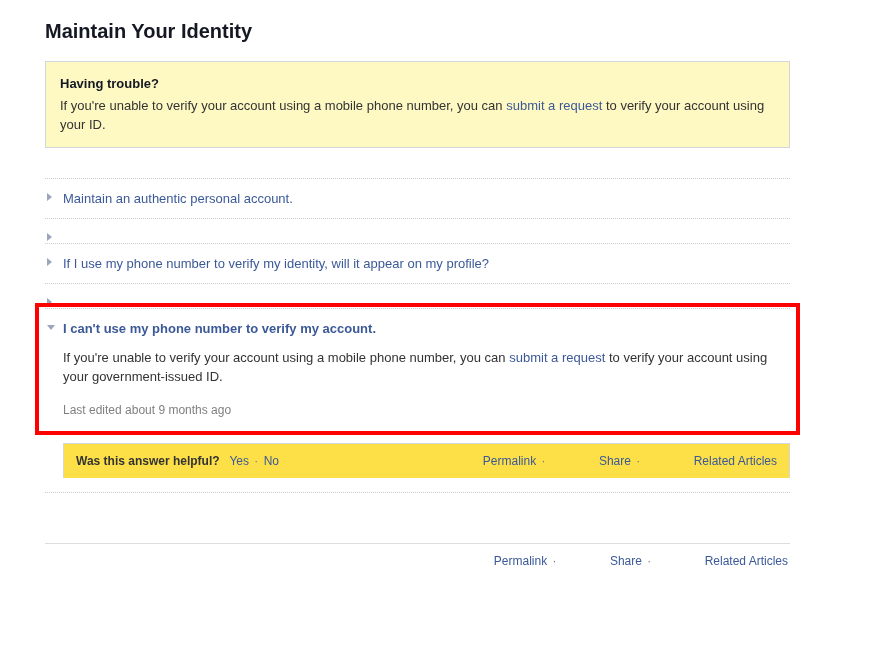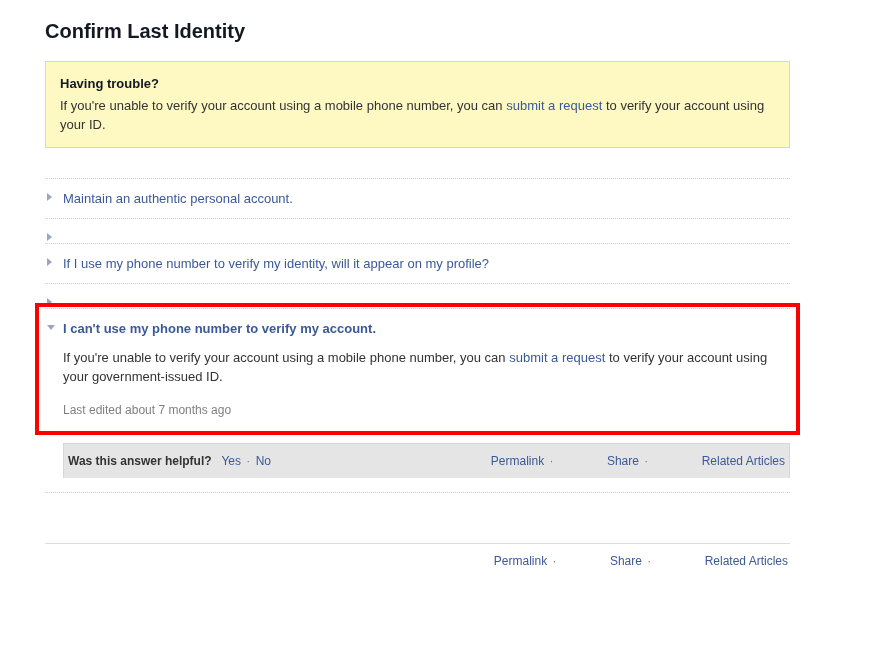--- a/index.html
+++ b/index.html
@@ -94,22 +94,22 @@
       left: -10px;
       right: -10px;
       top: -6px;
       bottom: -6px;
       pointer-events: none;
       z-index: 5;
     }
     .helpful-box {
       margin-top: 14px;
       margin-left: 18px;
-      padding: 10px 4px;
-      background: #e5e5e5;
+      padding: 10px 12px;
+      background: #fde047;
       border: 1px solid #d3d6db;
       display: flex;
       justify-content: space-between;
       align-items: center;
       font-size: 12px;
       border-bottom: none;
     }
     .helpful-left .q {
       font-weight: bold;
       color: #333;
@@ -135,21 +135,21 @@
       text-align: right;
       padding: 10px 2px 20px;
       font-size: 12px;
     }
   </style>
 </head>
 <body>
 
 <div class="container">
 
-  <h1 class="page-title">Confirm Last Identity</h1>
+  <h1 class="page-title">Maintain Your Identity</h1>
 
   <div class="trouble-box">
     <div class="title">Having trouble?</div>
     <div class="body">
       <span>If you're unable to verify your account using a mobile phone number, you can </span><a href="#">submit a request</a><span> to verify your account using your ID.</span>
     </div>
   </div>
 
   <div class="faq-list">
 
@@ -176,21 +176,21 @@
       <div class="highlight-border"></div>
 
       <div class="faq-item expanded" style="border-bottom:none;">
         <span class="arrow down"></span>
         <span class="faq-question">I can't use my phone number to verify my account.</span>
 
         <div class="faq-body">
           <span>If you're unable to verify your account using a mobile phone number, you can </span><a href="#">submit a request</a><span> to verify your account using your government-issued ID.</span>
         </div>
 
-        <div class="faq-meta">Last edited about 7 months ago</div>
+        <div class="faq-meta">Last edited about 9 months ago</div>
       </div>
     </div>
 
     <div class="helpful-box">
       <div class="helpful-left">
         <span class="q">Was this answer helpful?</span>
         <span>&nbsp;</span>
         <a href="#">Yes</a>
         <span class="sep">·</span>
         <a href="#">No</a>

